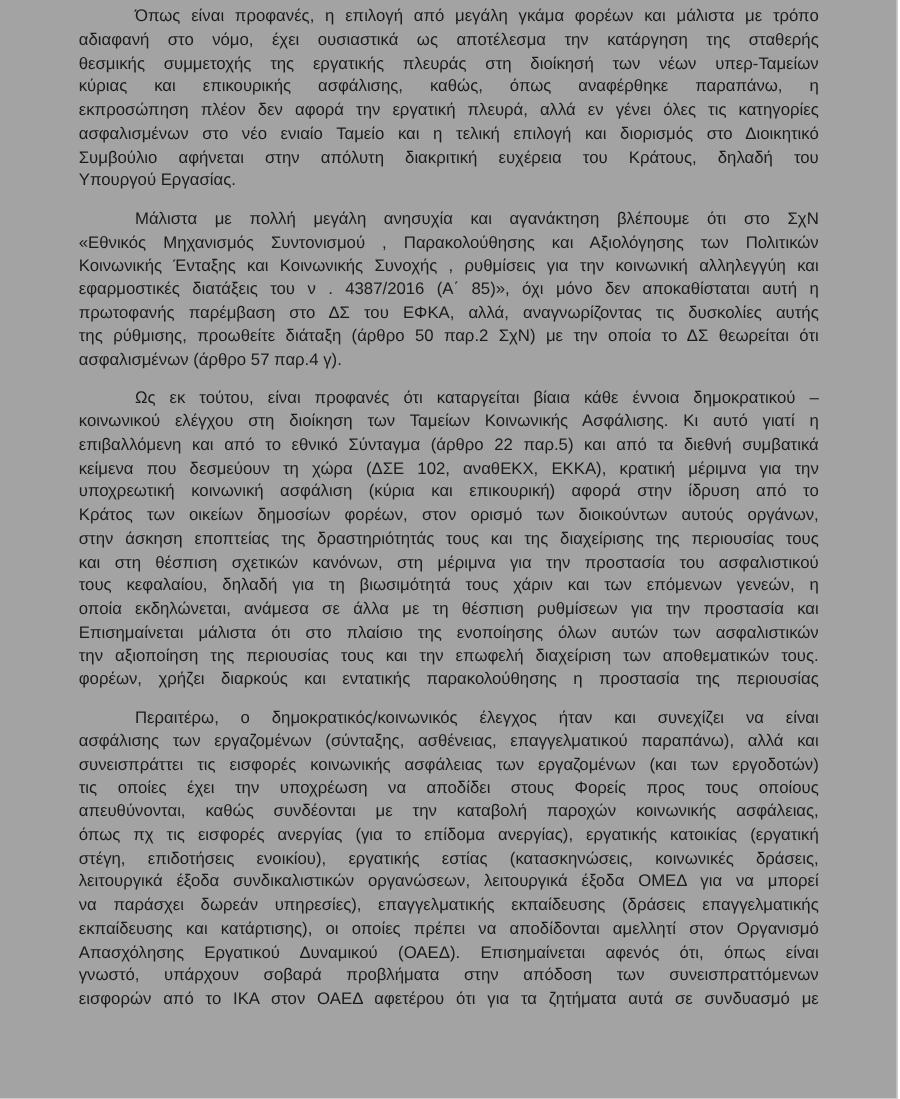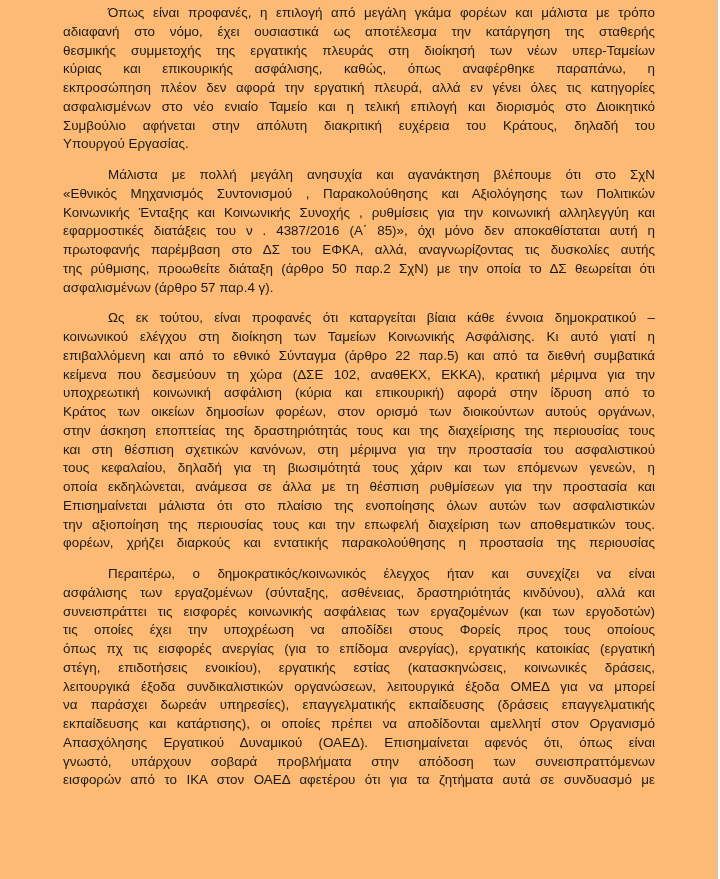--- a/index.html
+++ b/index.html
@@ -1,19 +1,19 @@
 <!DOCTYPE html>
 <html><head>
   <meta charset="utf-8">
   <style>
     html, body { margin: 0; padding: 0; background: #ffffff; }
     body { width: 720px; height: 879px; overflow: hidden; position: relative; }
     .page {
       position: absolute; left: 0; top: 0; width: 717px; height: 879px;
-      background: #fdba74; border-right: 1px solid #c8c8c8;
+      background: #a3a3a3; border-right: 1px solid #c8c8c8;
     }
     .content {
       position: absolute; left: 63px; top: 4px; width: 592px;
       font-family: "Liberation Sans", "DejaVu Sans", sans-serif;
       font-size: 13.4px; line-height: 18.75px; color: #1a1a1a;
     }
     .para { margin: 0 0 12px 0; text-align: justify; }
     .line { display: block; white-space: nowrap; text-align: justify; text-align-last: justify; }
     .line.last { text-align-last: left; }
     .line.first { text-indent: 45px; }
@@ -52,23 +52,24 @@
         <span class="line">στην άσκηση εποπτείας της δραστηριότητάς τους και της διαχείρισης της περιουσίας τους</span>
         <span class="line">και στη θέσπιση σχετικών κανόνων, στη μέριμνα για την προστασία του ασφαλιστικού</span>
         <span class="line">τους κεφαλαίου, δηλαδή για τη βιωσιμότητά τους χάριν και των επόμενων γενεών, η</span>
         <span class="line">οποία εκδηλώνεται, ανάμεσα σε άλλα με τη θέσπιση ρυθμίσεων για την προστασία και</span>
         <span class="line">Επισημαίνεται μάλιστα ότι στο πλαίσιο της ενοποίησης όλων αυτών των ασφαλιστικών</span>
         <span class="line">την αξιοποίηση της περιουσίας τους και την επωφελή διαχείριση των αποθεματικών τους.</span>
         <span class="line">φορέων, χρήζει διαρκούς και εντατικής παρακολούθησης  η προστασία της περιουσίας</span>
       </div>
       <div class="para">
         <span class="line first">Περαιτέρω, ο δημοκρατικός/κοινωνικός έλεγχος ήταν και συνεχίζει να είναι</span>
-        <span class="line">ασφάλισης των εργαζομένων (σύνταξης, ασθένειας, δραστηριότητάς κινδύνου), αλλά και</span>
+        <span class="line">ασφάλισης των εργαζομένων (σύνταξης, ασθένειας, επαγγελματικού παραπάνω), αλλά και</span>
         <span class="line">συνεισπράττει τις εισφορές κοινωνικής ασφάλειας των εργαζομένων (και των εργοδοτών)</span>
         <span class="line">τις οποίες έχει την υποχρέωση να αποδίδει στους Φορείς προς τους οποίους</span>
+        <span class="line">απευθύνονται,  καθώς συνδέονται με την καταβολή παροχών κοινωνικής ασφάλειας,</span>
         <span class="line">όπως πχ τις εισφορές ανεργίας (για το επίδομα ανεργίας), εργατικής κατοικίας (εργατική</span>
         <span class="line">στέγη, επιδοτήσεις ενοικίου), εργατικής εστίας (κατασκηνώσεις, κοινωνικές δράσεις,</span>
         <span class="line">λειτουργικά έξοδα συνδικαλιστικών οργανώσεων, λειτουργικά έξοδα ΟΜΕΔ για να μπορεί</span>
         <span class="line">να παράσχει δωρεάν υπηρεσίες), επαγγελματικής εκπαίδευσης (δράσεις επαγγελματικής</span>
         <span class="line">εκπαίδευσης και κατάρτισης), οι οποίες πρέπει να αποδίδονται αμελλητί στον Οργανισμό</span>
         <span class="line">Απασχόλησης Εργατικού Δυναμικού (ΟΑΕΔ). Επισημαίνεται αφενός ότι, όπως είναι</span>
         <span class="line">γνωστό, υπάρχουν σοβαρά προβλήματα στην απόδοση των συνεισπραττόμενων</span>
         <span class="line">εισφορών από το ΙΚΑ στον ΟΑΕΔ  αφετέρου ότι για τα ζητήματα αυτά σε συνδυασμό με</span>
       </div>
     </div>

